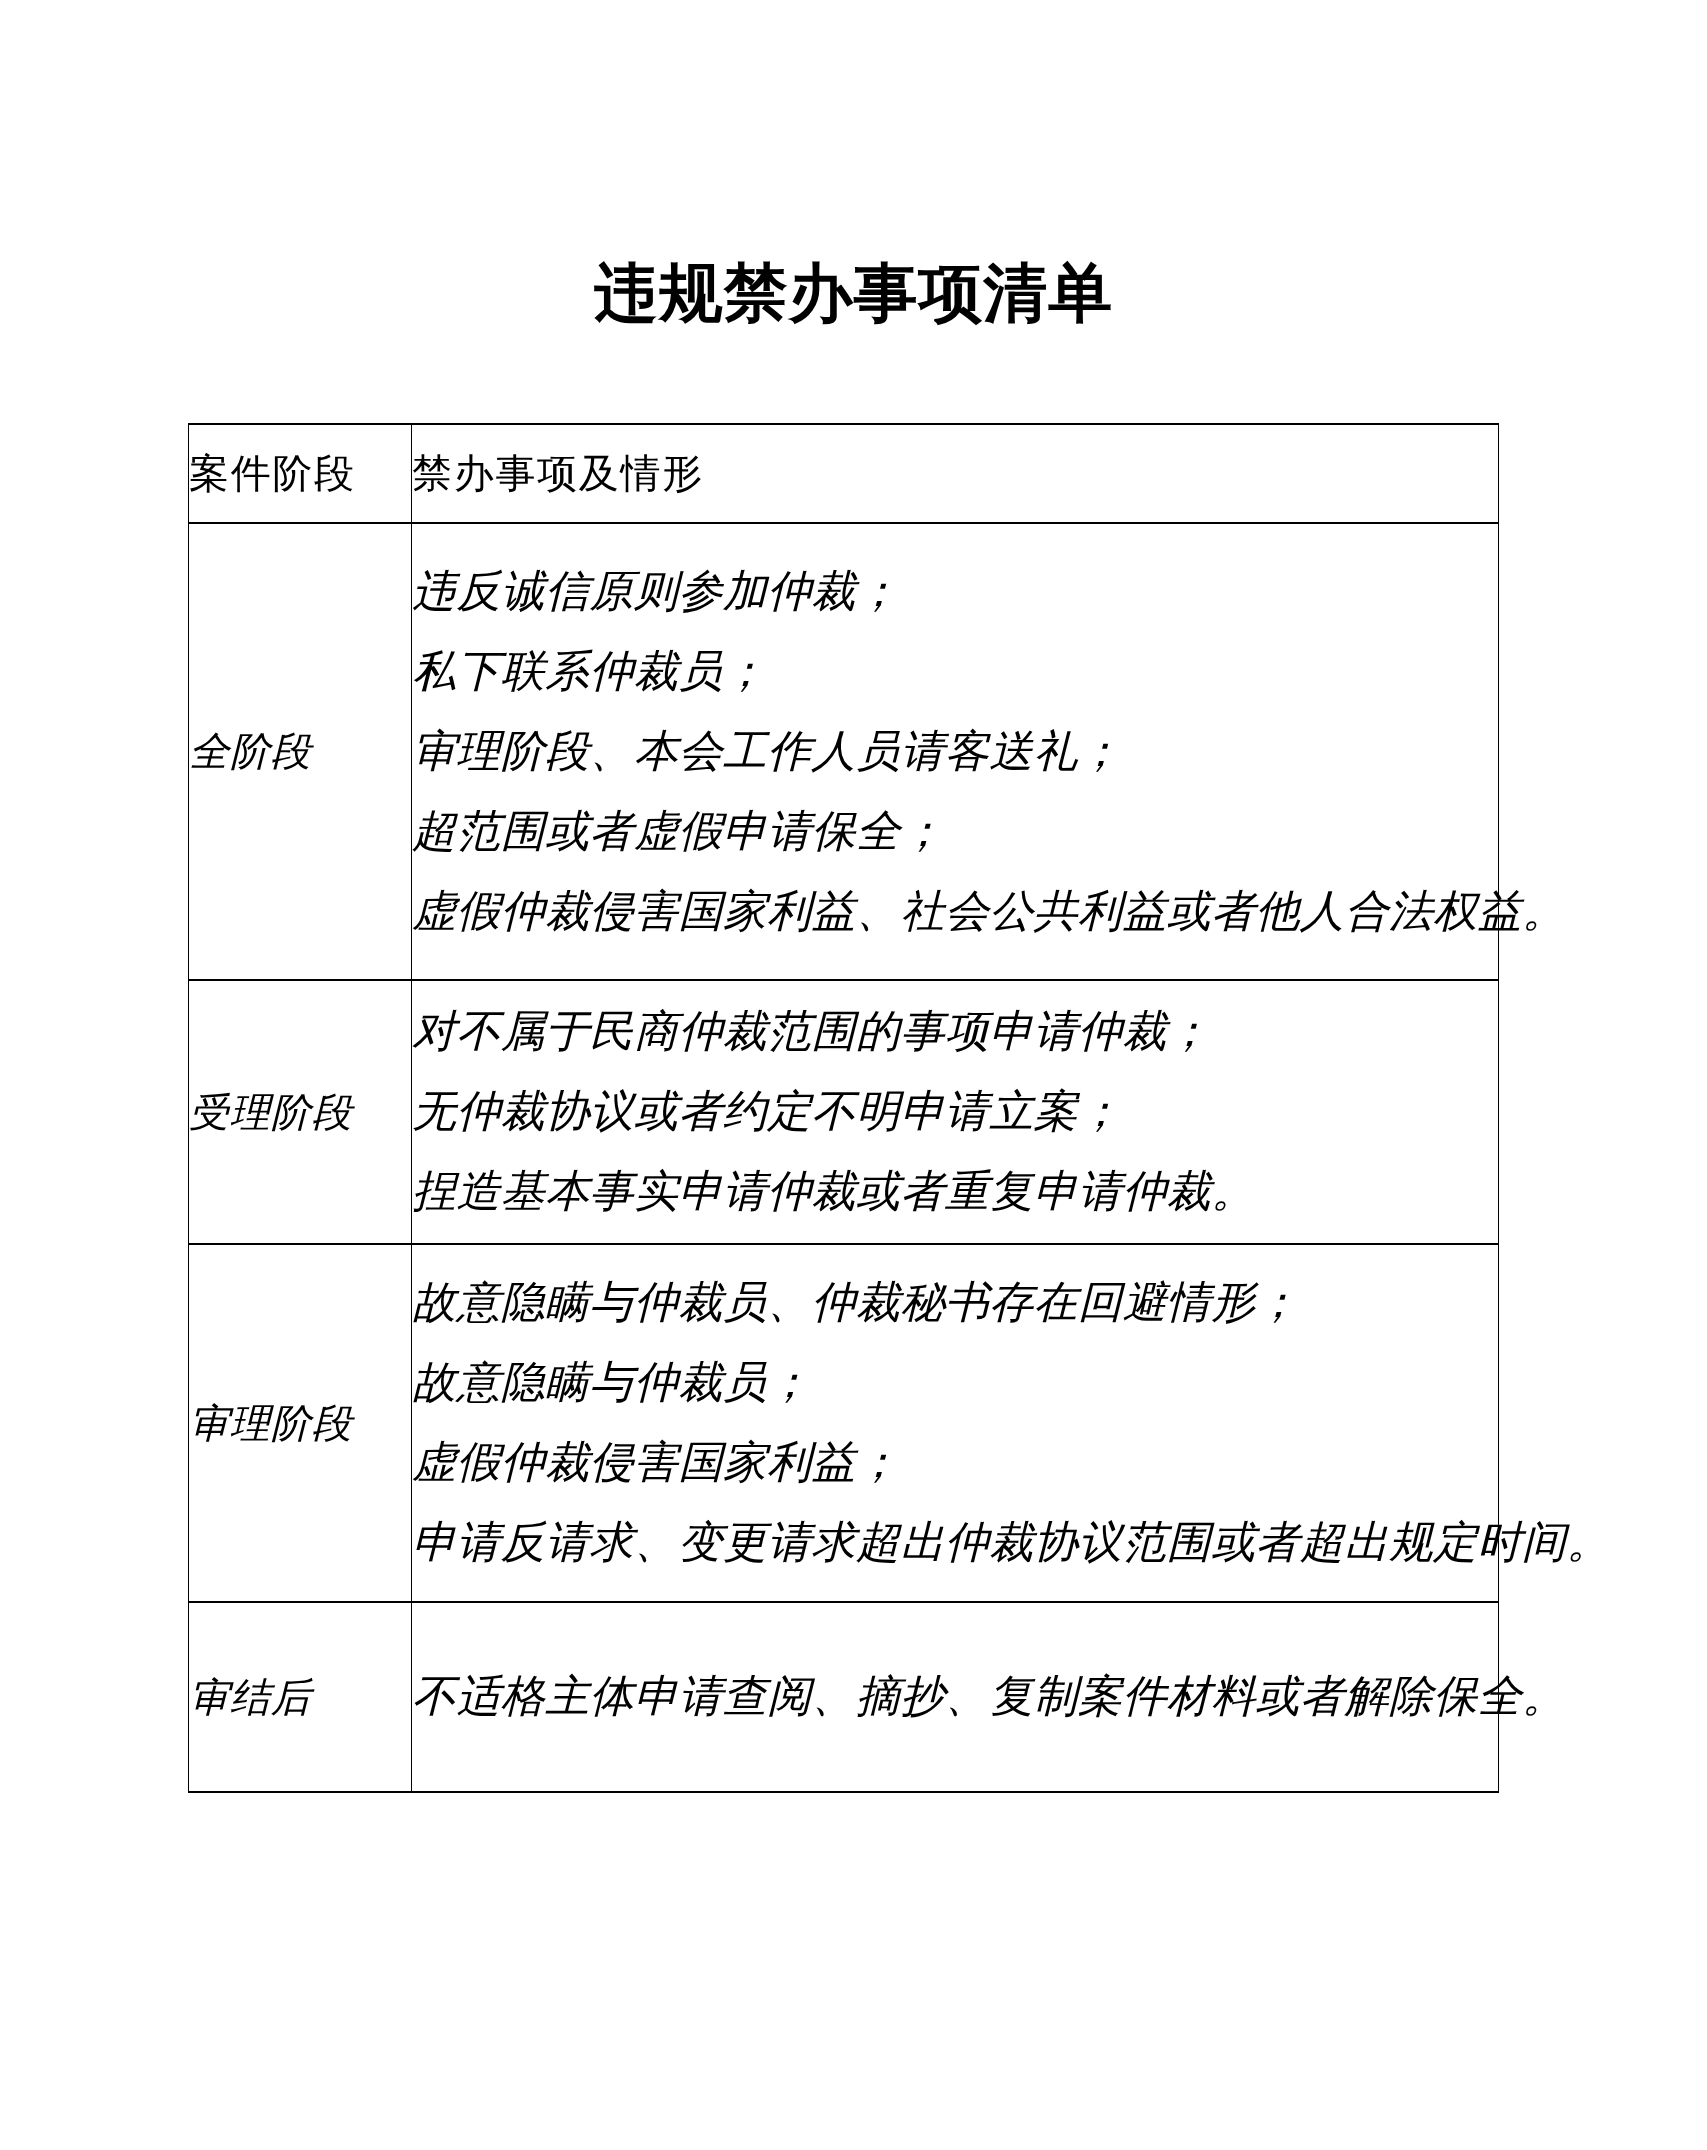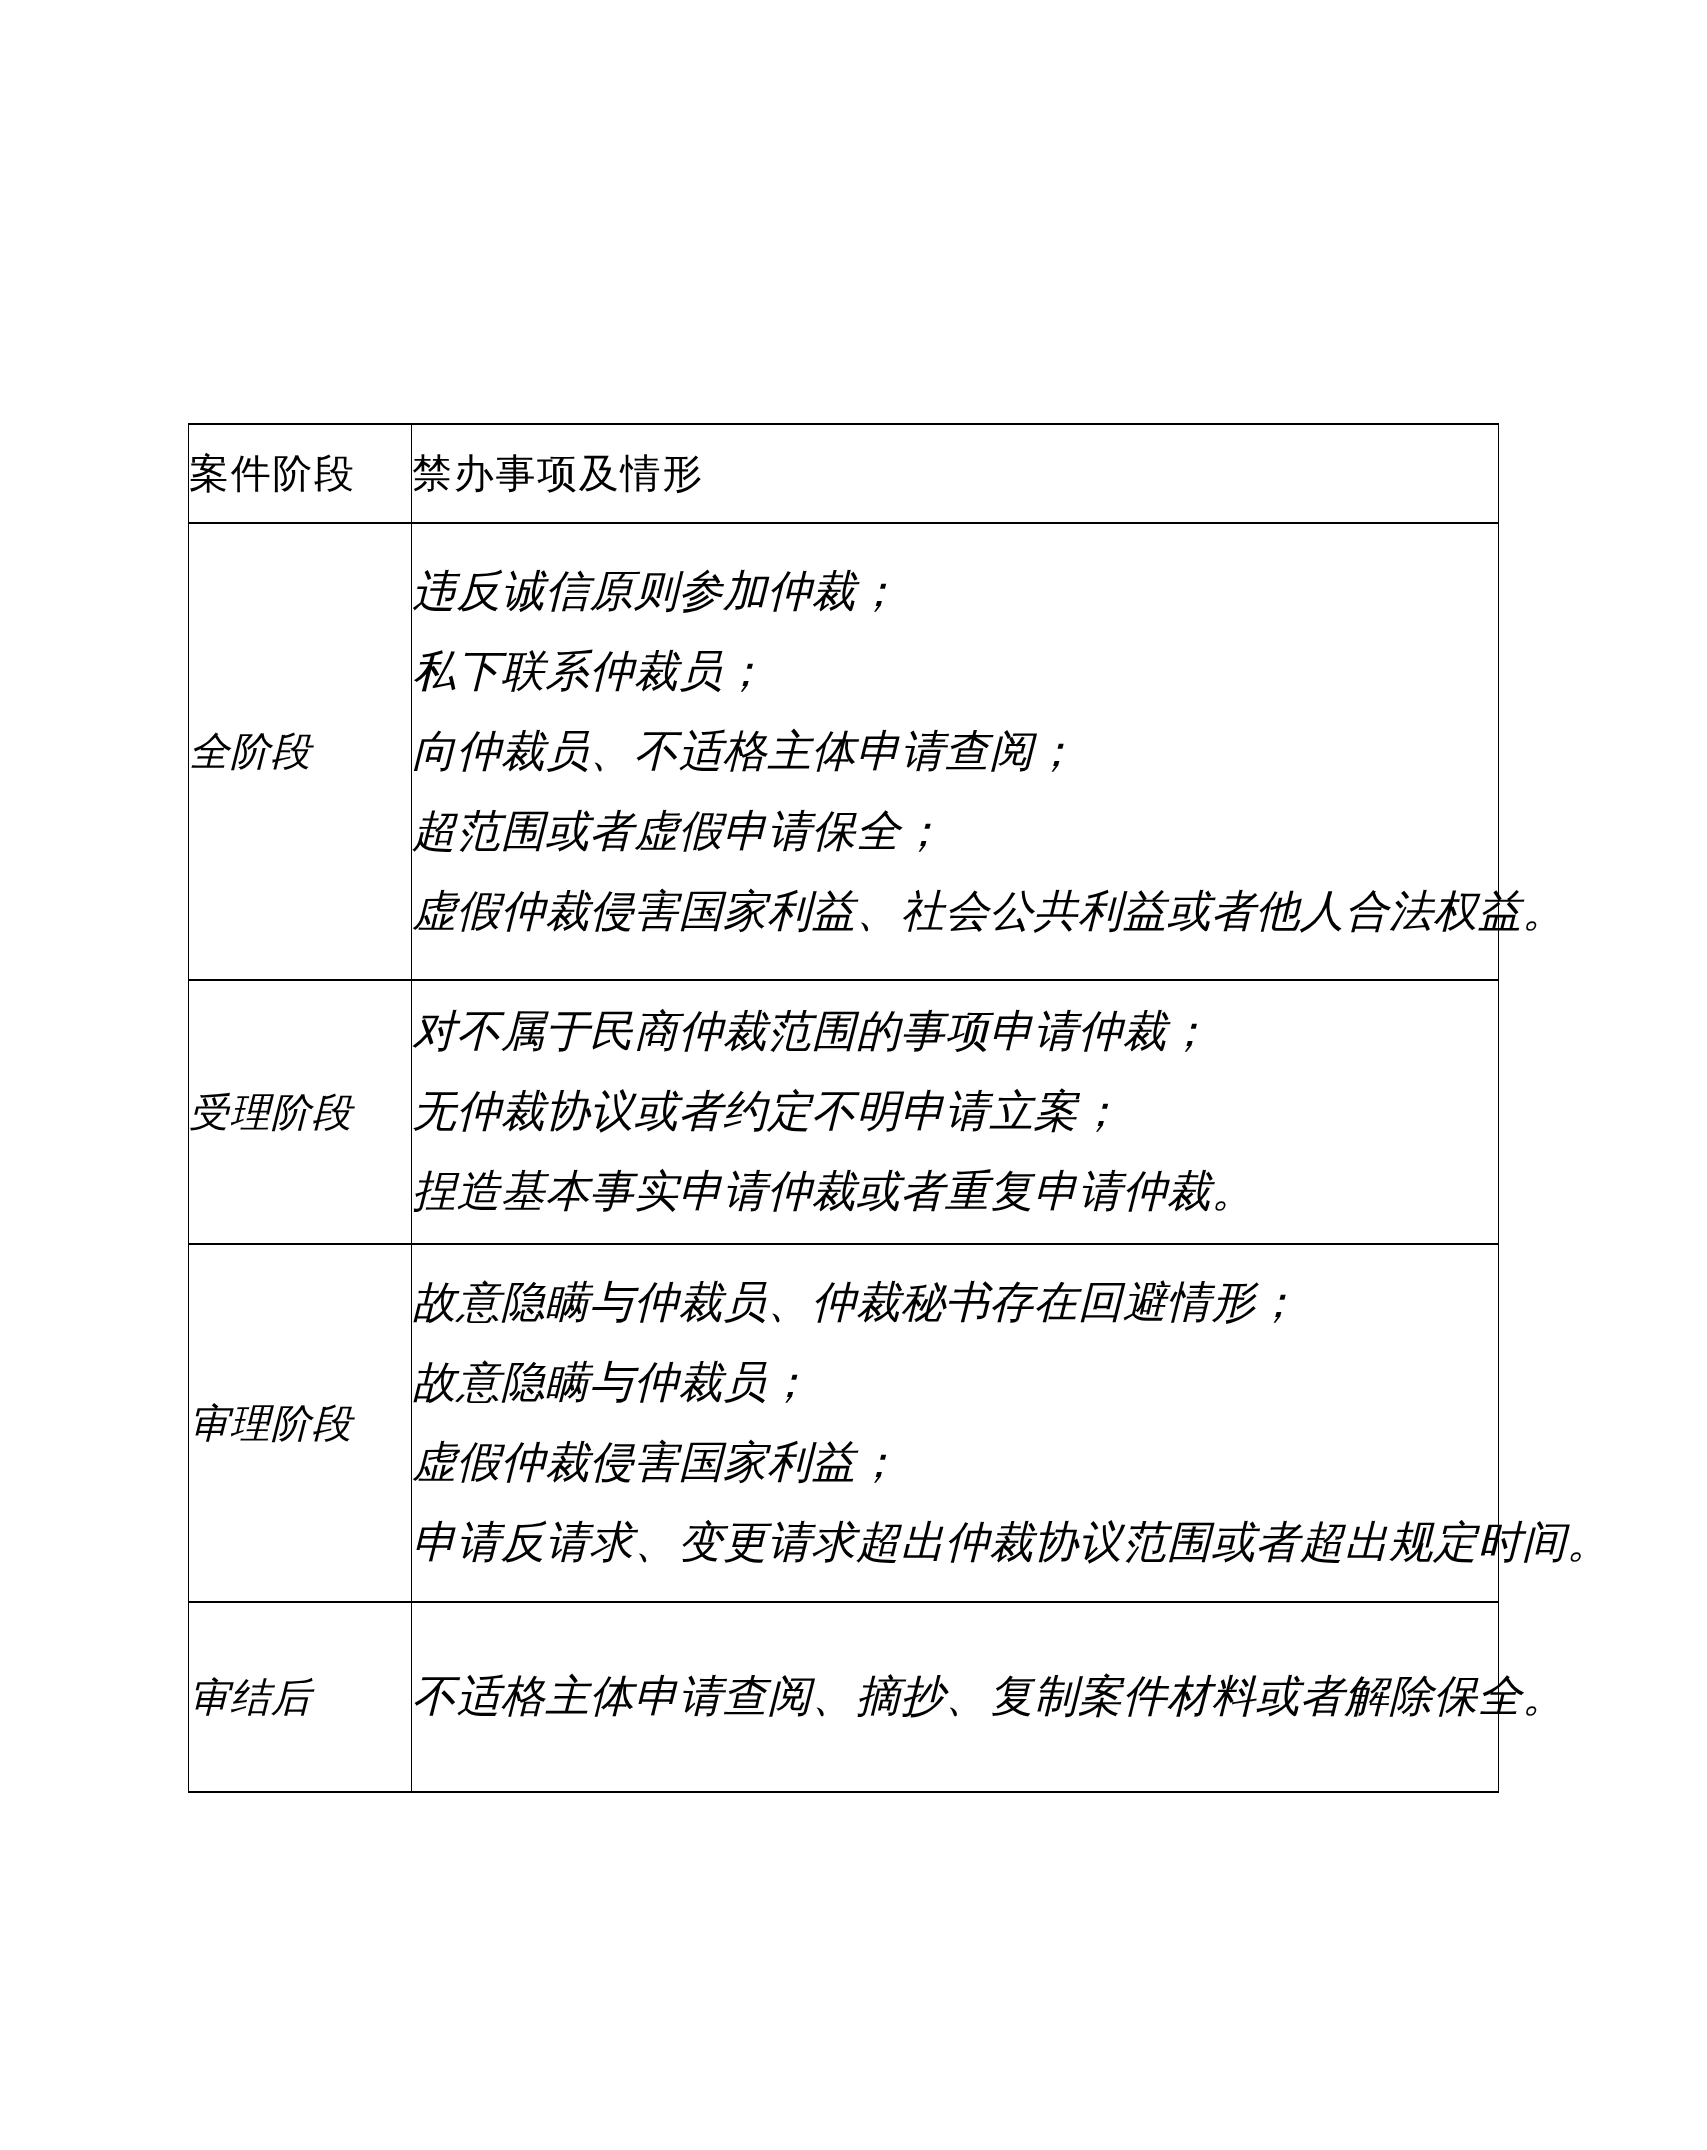--- a/index.html
+++ b/index.html
@@ -78,38 +78,39 @@
     line-height: 80px;
     letter-spacing: 0.4px;
     white-space: nowrap;
   }
 </style>
 </head>
 <body>
 
 <div class="page">
 
+  <div class="doc-title">违规禁办事项清单</div>
 
   <table class="rules">
     <colgroup>
       <col class="c-stage">
       <col class="c-items">
     </colgroup>
     <tbody>
       <tr class="r-head">
         <th class="head-cell">案件阶段</th>
         <th class="head-cell">禁办事项及情形</th>
       </tr>
 
       <tr class="r-all">
         <td class="stage-cell">全阶段</td>
         <td class="items-cell">
           <div class="item-line">违反诚信原则参加仲裁；</div>
           <div class="item-line">私下联系仲裁员；</div>
-          <div class="item-line">向仲裁员、不适格主体申请查阅；</div>
+          <div class="item-line">审理阶段、本会工作人员请客送礼；</div>
           <div class="item-line">超范围或者虚假申请保全；</div>
           <div class="item-line">虚假仲裁侵害国家利益、社会公共利益或者他人合法权益。</div>
         </td>
       </tr>
 
       <tr class="r-accept">
         <td class="stage-cell">受理阶段</td>
         <td class="items-cell">
           <div class="item-line">对不属于民商仲裁范围的事项申请仲裁；</div>
           <div class="item-line">无仲裁协议或者约定不明申请立案；</div>

